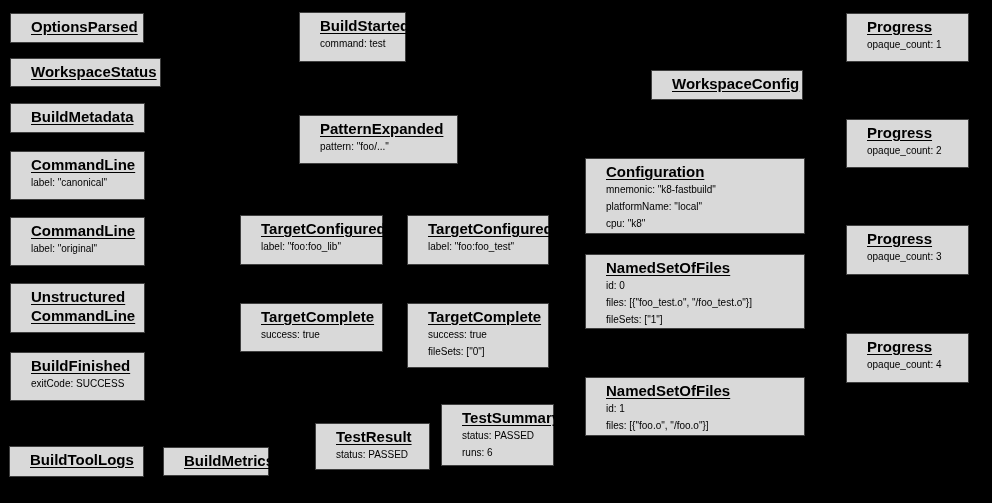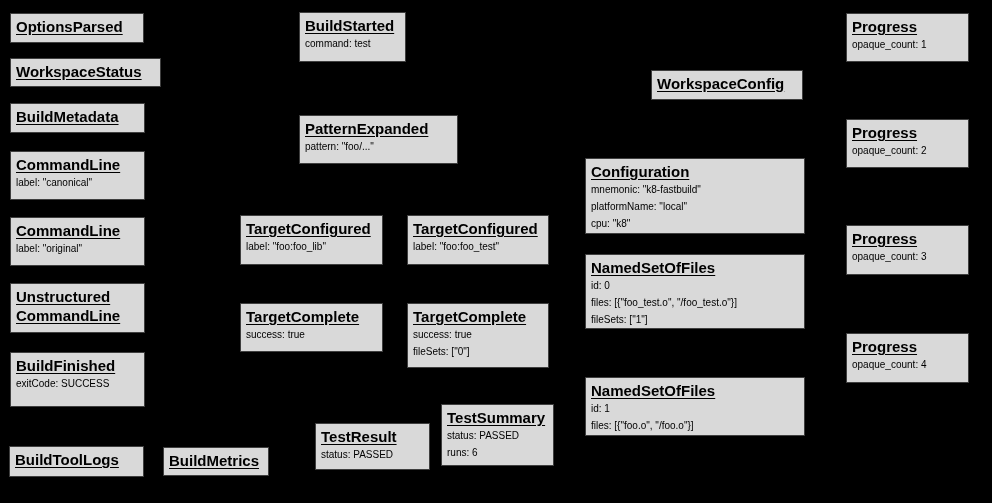--- a/index.html
+++ b/index.html
@@ -14,21 +14,21 @@
     background: #000000;
     overflow: hidden;
     font-family: "Liberation Sans", sans-serif;
   }
   .node {
     position: absolute;
     box-sizing: border-box;
     background: #d9d9d9;
     border: 1px solid #3f3f3f;
     color: #000000;
-    padding: 3px 5px 4px 5px;
+    padding: 3px 5px 4px 20px;
     overflow: visible;
   }
   .node .title {
     font-size: 15px;
     font-weight: bold;
     line-height: 19px;
     text-decoration: underline;
     text-underline-offset: 2px;
   }
   .node .line {
@@ -61,21 +61,21 @@
 
   <div class="node" style="left:10px;top:217px;width:135px;height:49px">
     <div class="title">CommandLine</div>
     <div class="line">label: "original"</div>
   </div>
 
   <div class="node" style="left:10px;top:283px;width:135px;height:50px">
     <div class="title">Unstructured CommandLine</div>
   </div>
 
-  <div class="node" style="left:10px;top:352px;width:135px;height:55px">
+  <div class="node" style="left:10px;top:352px;width:135px;height:49px">
     <div class="title">BuildFinished</div>
     <div class="line">exitCode: SUCCESS</div>
   </div>
 
   <div class="node" style="left:9px;top:446px;width:135px;height:31px">
     <div class="title">BuildToolLogs</div>
   </div>
 
   <div class="node" style="left:163px;top:447px;width:106px;height:29px">
     <div class="title">BuildMetrics</div>

